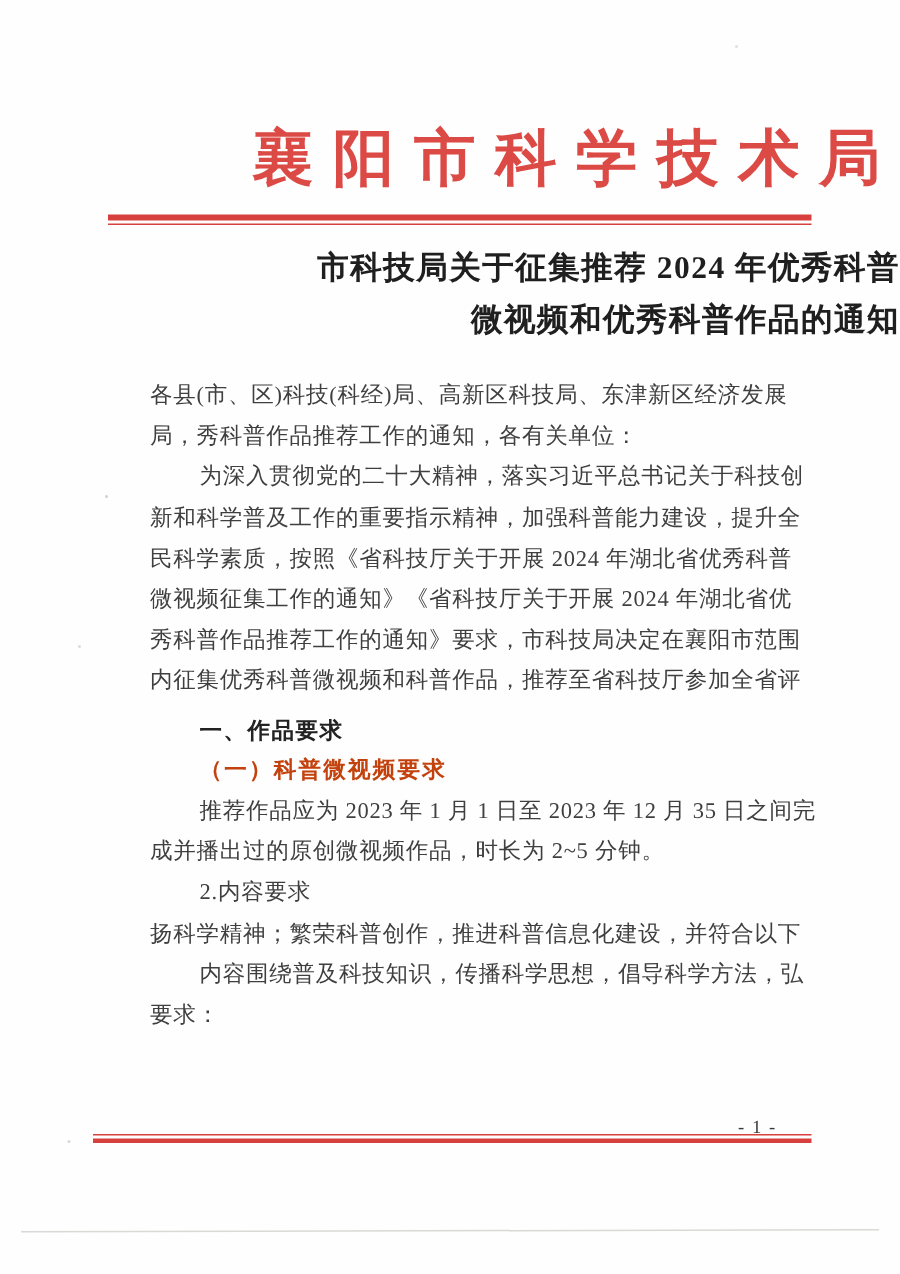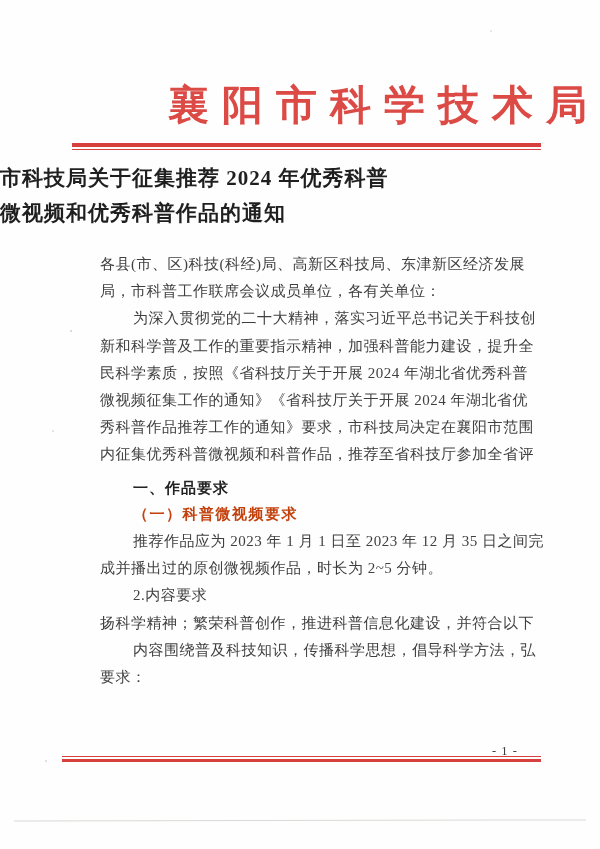--- a/index.html
+++ b/index.html
@@ -21,21 +21,21 @@
     font-size:41px;font-weight:bold;line-height:50px;
     letter-spacing:13px;text-indent:13px;
     font-family:"Liberation Serif","DejaVu Serif",serif;
   }
   .rule{position:absolute;background:var(--rule);}
   .header-rule-thick{left:72px;width:469px;top:143px;height:3.5px;}
   .header-rule-thin{left:72px;width:469px;top:149px;height:1px;}
 
   .doc-title{
     position:absolute;top:161px;left:0;width:100%;
-    text-align:left;color:var(--ink-dark);
+    text-align:right;color:var(--ink-dark);
     font-size:21px;font-weight:bold;line-height:35px;letter-spacing:1px;
   }
 
   .doc-body{
     position:absolute;top:251px;left:100px;width:426px;
     font-size:15px;line-height:27.2px;color:var(--ink);
     letter-spacing:0.5px;
   }
   .line{white-space:nowrap;}
   .line.indent{text-indent:33px;}
@@ -74,21 +74,21 @@
   <div class="rule header-rule-thick"></div>
   <div class="rule header-rule-thin"></div>
 
   <div class="doc-title">
     <div>市科技局关于征集推荐 2024 年优秀科普</div>
     <div>微视频和优秀科普作品的通知</div>
   </div>
 
   <div class="doc-body">
       <div class="line">各县(市、区)科技(科经)局、高新区科技局、东津新区经济发展</div>
-      <div class="line">局，市科普工作联席会议成员单位，各有关单位：</div>
+      <div class="line">局，秀科普作品推荐工作的通知，各有关单位：</div>
       <div class="line indent">为深入贯彻党的二十大精神，落实习近平总书记关于科技创</div>
       <div class="line">新和科学普及工作的重要指示精神，加强科普能力建设，提升全</div>
       <div class="line">民科学素质，按照《省科技厅关于开展 2024 年湖北省优秀科普</div>
       <div class="line">微视频征集工作的通知》《省科技厅关于开展 2024 年湖北省优</div>
       <div class="line">秀科普作品推荐工作的通知》要求，市科技局决定在襄阳市范围</div>
       <div class="line">内征集优秀科普微视频和科普作品，推荐至省科技厅参加全省评</div>
       <div class="line indent hei gap">一、作品要求</div>
       <div class="line indent kai">（一）科普微视频要求</div>
       <div class="line indent">推荐作品应为 2023 年 1 月 1 日至 2023 年 12 月 35 日之间完</div>
       <div class="line">成并播出过的原创微视频作品，时长为 2~5 分钟。</div>

